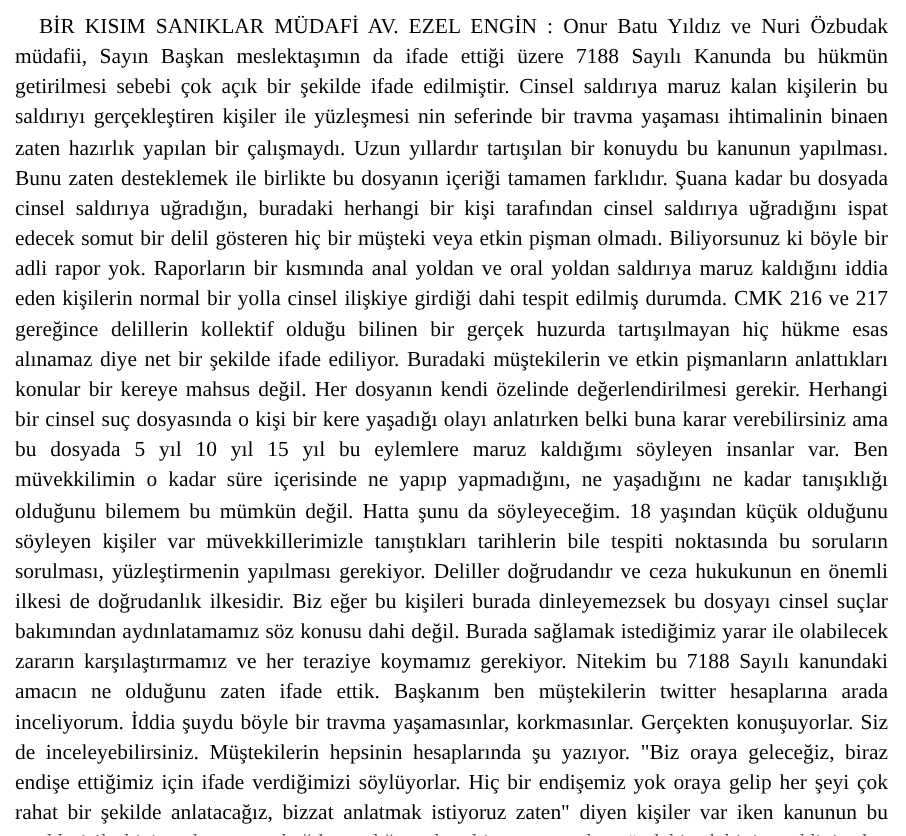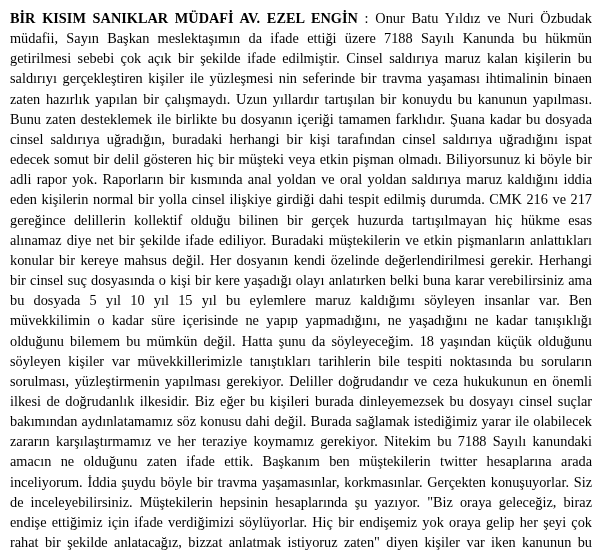--- a/index.html
+++ b/index.html
@@ -23,21 +23,22 @@
   .doc-paragraph {
     margin: 0;
     font-size: 14.3px;
     line-height: 20.15px;
     text-align: justify;
     text-justify: inter-word;
     hyphens: none;
     word-spacing: 0.2px;
   }
   .lead-in {
-    font-weight: bold;
+    font-weight: normal;
+    margin-left: 16px;
   }
 </style>
 </head>
 <body>
 
 <div class="page">
   <p class="doc-paragraph"><span class="lead-in">BİR KISIM SANIKLAR MÜDAFİ AV. EZEL ENGİN</span><span> : Onur Batu Yıldız ve Nuri Özbudak müdafii, Sayın Başkan meslektaşımın da ifade ettiği üzere 7188 Sayılı Kanunda bu hükmün getirilmesi sebebi çok açık bir şekilde ifade edilmiştir. Cinsel saldırıya maruz kalan kişilerin bu saldırıyı gerçekleştiren kişiler ile yüzleşmesi nin seferinde bir travma yaşaması ihtimalinin binaen zaten hazırlık yapılan bir çalışmaydı. Uzun yıllardır tartışılan bir konuydu bu kanunun yapılması. Bunu zaten desteklemek ile birlikte bu dosyanın içeriği tamamen farklıdır. Şuana kadar bu dosyada cinsel saldırıya uğradığın, buradaki herhangi bir kişi tarafından cinsel saldırıya uğradığını ispat edecek somut bir delil gösteren hiç bir müşteki veya etkin pişman olmadı. Biliyorsunuz ki böyle bir adli rapor yok. Raporların bir kısmında anal yoldan ve oral yoldan saldırıya maruz kaldığını iddia eden kişilerin normal bir yolla cinsel ilişkiye girdiği dahi tespit edilmiş durumda. CMK 216 ve 217 gereğince delillerin kollektif olduğu bilinen bir gerçek huzurda tartışılmayan hiç hükme esas alınamaz diye net bir şekilde ifade ediliyor. Buradaki müştekilerin ve etkin pişmanların anlattıkları konular bir kereye mahsus değil. Her dosyanın kendi özelinde değerlendirilmesi gerekir. Herhangi bir cinsel suç dosyasında o kişi bir kere yaşadığı olayı anlatırken belki buna karar verebilirsiniz ama bu dosyada 5 yıl 10 yıl 15 yıl bu eylemlere maruz kaldığımı söyleyen insanlar var. Ben müvekkilimin o kadar süre içerisinde ne yapıp yapmadığını, ne yaşadığını ne kadar tanışıklığı olduğunu bilemem bu mümkün değil. Hatta şunu da söyleyeceğim. 18 yaşından küçük olduğunu söyleyen kişiler var müvekkillerimizle tanıştıkları tarihlerin bile tespiti noktasında bu soruların sorulması, yüzleştirmenin yapılması gerekiyor. Deliller doğrudandır ve ceza hukukunun en önemli ilkesi de doğrudanlık ilkesidir. Biz eğer bu kişileri burada  dinleyemezsek bu dosyayı cinsel suçlar bakımından aydınlatamamız söz konusu dahi değil. Burada sağlamak istediğimiz yarar ile olabilecek zararın karşılaştırmamız ve her teraziye koymamız gerekiyor. Nitekim bu 7188 Sayılı kanundaki amacın ne olduğunu zaten ifade ettik. Başkanım ben müştekilerin twitter hesaplarına arada inceliyorum. İddia  şuydu böyle bir travma yaşamasınlar, korkmasınlar. Gerçekten konuşuyorlar. Siz de inceleyebilirsiniz. Müştekilerin hepsinin hesaplarında şu yazıyor. "Biz oraya geleceğiz, biraz endişe ettiğimiz için ifade verdiğimizi söylüyorlar. Hiç bir endişemiz yok oraya gelip her şeyi çok rahat bir şekilde anlatacağız, bizzat anlatmak istiyoruz zaten" diyen kişiler var iken kanunun bu maddesi ile bizim olayımızın bağdaşmadığı açıktır biz savcının bu yöndeki talebinin reddini talep ediyoruz.</span></p>
 </div>
 
 </body></html>

